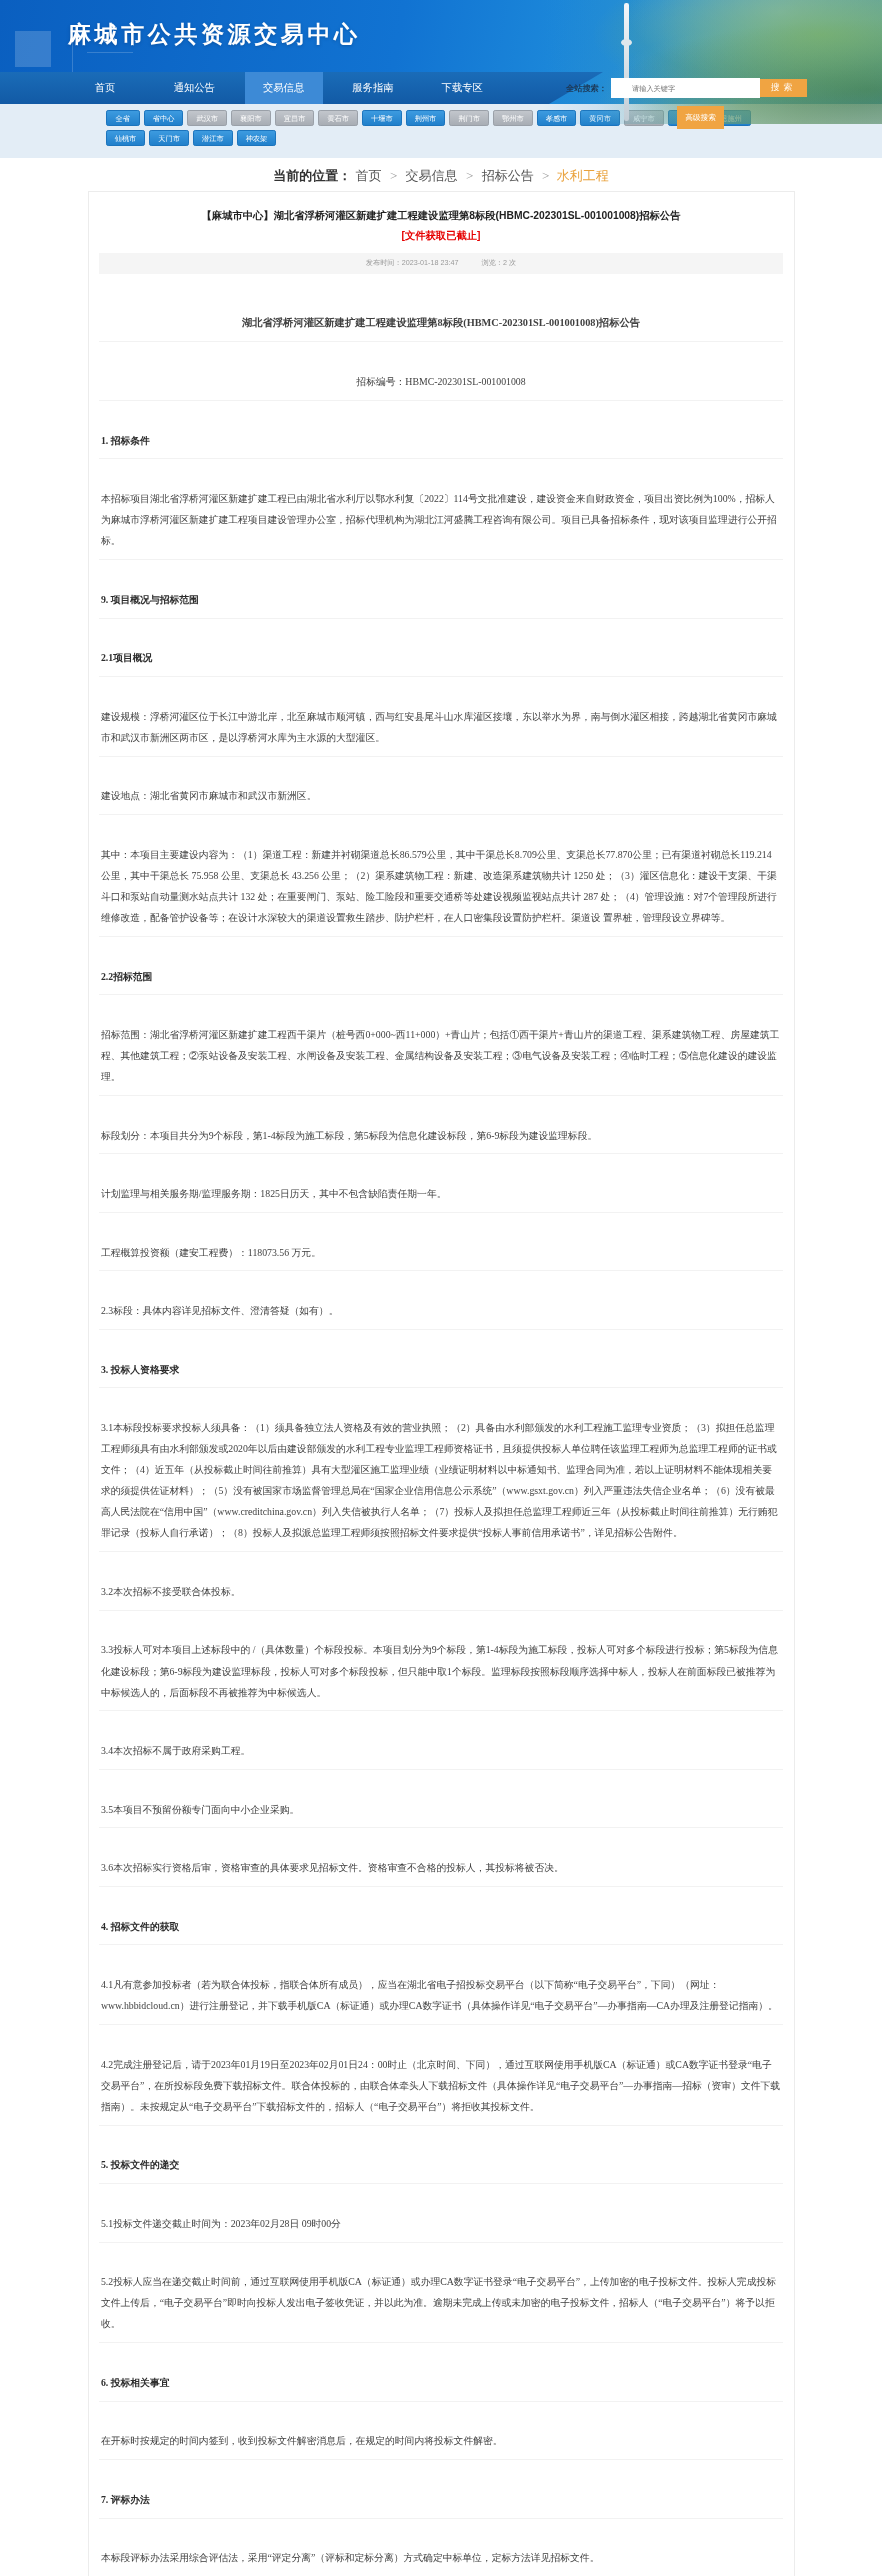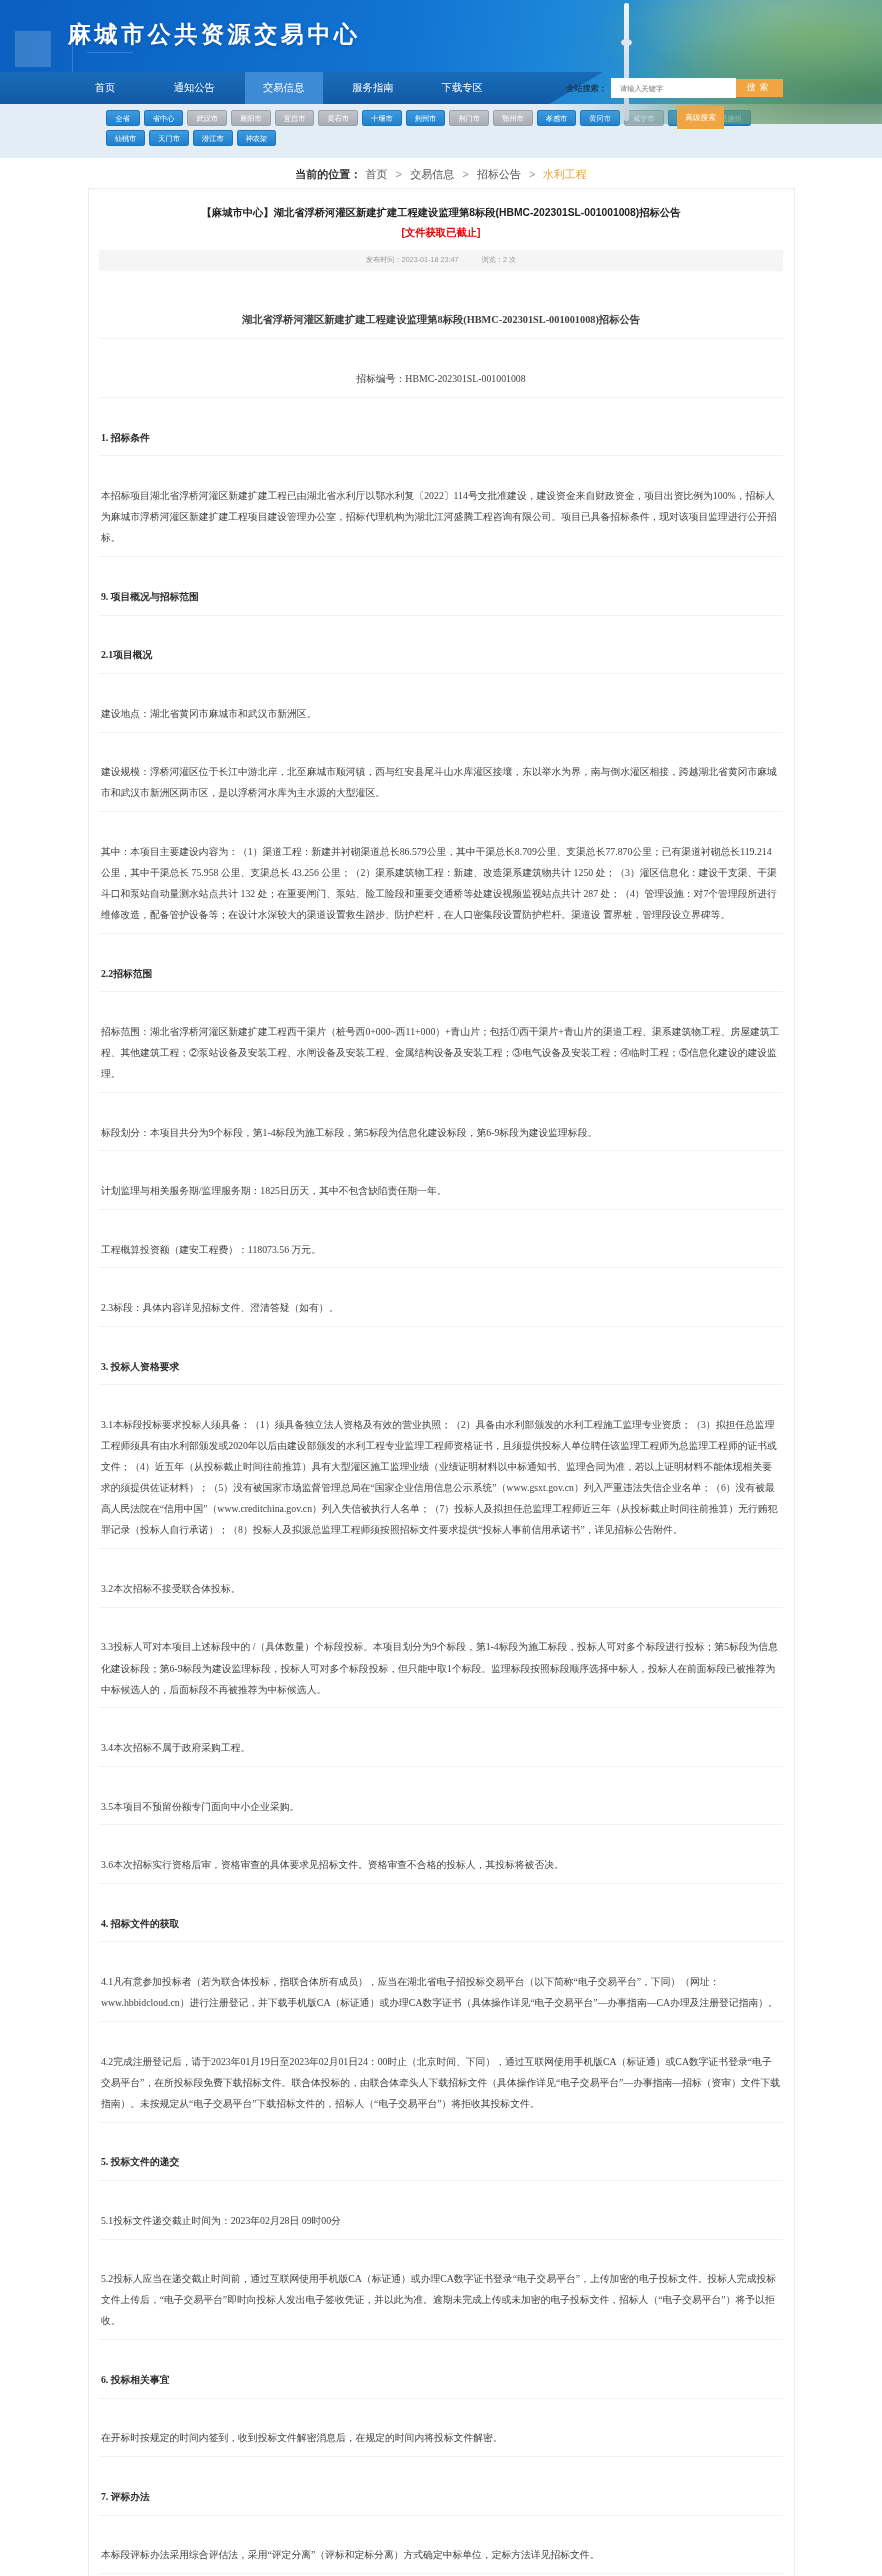--- a/index.html
+++ b/index.html
@@ -26,31 +26,31 @@
   .site-title{font-size:23px;font-weight:700;letter-spacing:3.6px;text-shadow:0 1px 3.1px rgba(0,40,90,.35);}
   .site-sub{margin-top:20px;font-size:7.7px;letter-spacing:3.3px;opacity:.85;padding-left:28px;}
   
   .nav{position:absolute;left:0;bottom:0;width:100%;height:32px;z-index:3;}
   .nav-bg{position:absolute;left:0;top:0;height:32px;width:603px;background:linear-gradient(#1a6cb8,#125aa5);clip-path:polygon(0 0,100% 0,calc(100% - 54px) 100%,0 100%);}
   .nav-list{position:relative;display:flex;list-style:none;margin:0;padding:0 0 0 66px;height:32px;}
   .nav-item{width:78px;margin-right:11.3px;text-align:center;line-height:32px;color:#fff;font-size:10.3px;cursor:pointer;}
   .nav-item[data-active="true"]{background:#3d8ad6;}
   .search-area{position:absolute;left:566px;top:0;height:32px;display:flex;align-items:center;}
   .search-label{font-size:8.2px;color:#1d3a58;font-weight:700;margin-right:4.1px;}
-  .search-input{width:107px;height:17.5px;border:0.5px solid #fff;background:#fff;padding:0 8px;font-size:7.2px;color:#333;outline:none;font-family:"Liberation Sans",sans-serif;}
+  .search-input{width:107px;height:17.5px;border:0.5px solid #fff;background:#fff;padding:0 20px;font-size:7.2px;color:#333;outline:none;font-family:"Liberation Sans",sans-serif;}
   .search-btn{width:47px;height:18.5px;background:#f0a442;color:#fff;border:none;font-size:8.8px;letter-spacing:4.1px;cursor:pointer;font-family:"Liberation Sans",sans-serif;}
   .adv-btn{position:absolute;left:111px;top:34px;width:47px;height:23px;background:#f0a442;color:#fff;border:none;font-size:7.7px;cursor:pointer;z-index:6;font-family:"Liberation Sans",sans-serif;}
   
   .region-strip{background:#e3edf6;padding:6.2px 0 7.2px;}
   .region-row{width:685px;margin:0 auto 4.1px;display:flex;flex-wrap:wrap;gap:4.1px;padding-left:7.2px;box-sizing:border-box;}
   .tag{min-width:34px;padding:0 8px;height:16px;line-height:16px;border-radius:2.1px;font-size:7.2px;color:#fff;text-align:center;cursor:pointer;box-sizing:border-box;}
   .tag[data-state="on"]{background:linear-gradient(#3d9be0,#2180cb);border:0.5px solid #1b74bd;}
   .tag[data-state="off"]{background:linear-gradient(#c2c6cc,#a8adb4);border:0.5px solid #9aa0a8;}
   
-  .breadcrumb{text-align:center;padding:9.3px 0 6.2px;font-size:11px;color:#555;}
+  .breadcrumb{text-align:center;padding:9.3px 0 6.2px;font-size:13px;color:#555;font-family:Liberation Serif, serif;}
   .bc-prefix{font-weight:700;color:#333;}
   .bc-link{cursor:pointer;margin:0 1px;}
   .bc-sep{margin:0 4.1px;color:#999;}
   .bc-current{color:#e9a13b;}
   
   .content{width:707px;margin:0 auto;border:0.5px solid #ececec;padding:12.4px 10.3px 24px;box-sizing:border-box;}
   .art-title{font-size:10.3px;font-weight:700;text-align:center;margin:4.1px 0 2.1px;color:#222;}
   .art-notice{text-align:center;color:#e60000;font-size:10.3px;font-weight:700;margin:6.2px 0 10.3px;}
   .meta-bar{background:#f5f5f5;height:20.6px;line-height:20.6px;text-align:center;color:#9a9a9a;font-size:7.2px;}
   .meta-gap{display:inline-block;width:23px;}
@@ -228,25 +228,25 @@
 
           <div class="doc-block" data-type="h">
             <span>9. 项目概况与招标范围</span>
           </div>
 
           <div class="doc-block" data-type="h2">
             <span>2.1项目概况</span>
           </div>
 
           <div class="doc-block" data-type="p">
+            <span>建设规模：浮桥河灌区位于长江中游北岸，北至麻城市顺河镇，西与红安县尾斗山水库灌区接壤，东以举水为界，南与倒水灌区相接，跨越湖北省黄冈市麻城市和武汉市新洲区两市区，是以浮桥河水库为主水源的大型灌区。</span>
+          </div>
+
+          <div class="doc-block" data-type="p">
             <span>建设地点：湖北省黄冈市麻城市和武汉市新洲区。</span>
-          </div>
-
-          <div class="doc-block" data-type="p">
-            <span>建设规模：浮桥河灌区位于长江中游北岸，北至麻城市顺河镇，西与红安县尾斗山水库灌区接壤，东以举水为界，南与倒水灌区相接，跨越湖北省黄冈市麻城市和武汉市新洲区两市区，是以浮桥河水库为主水源的大型灌区。</span>
           </div>
 
           <div class="doc-block" data-type="p">
             <span>其中：本项目主要建设内容为：（1）渠道工程：新建并衬砌渠道总长86.579公里，其中干渠总长8.709公里、支渠总长77.870公里；已有渠道衬砌总长119.214 公里，其中干渠总长 75.958 公里、支渠总长 43.256 公里；（2）渠系建筑物工程：新建、改造渠系建筑物共计 1250 处；（3）灌区信息化：建设干支渠、干渠斗口和泵站自动量测水站点共计 132 处；在重要闸门、泵站、险工险段和重要交通桥等处建设视频监视站点共计 287 处；（4）管理设施：对7个管理段所进行维修改造，配备管护设备等；在设计水深较大的渠道设置救生踏步、防护栏杆，在人口密集段设置防护栏杆。渠道设 置界桩，管理段设立界碑等。</span>
           </div>
 
           <div class="doc-block" data-type="h2">
             <span>2.2招标范围</span>
           </div>
 

